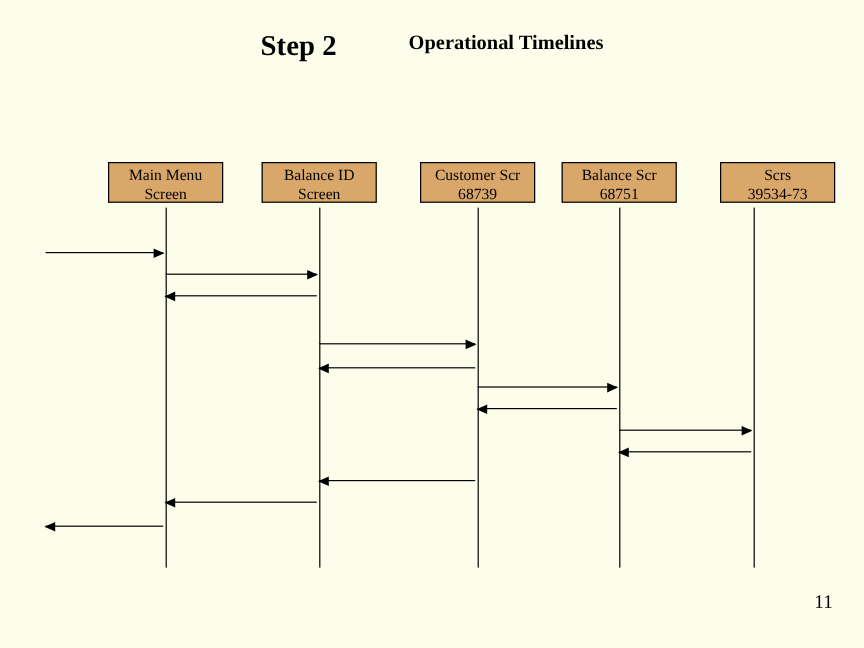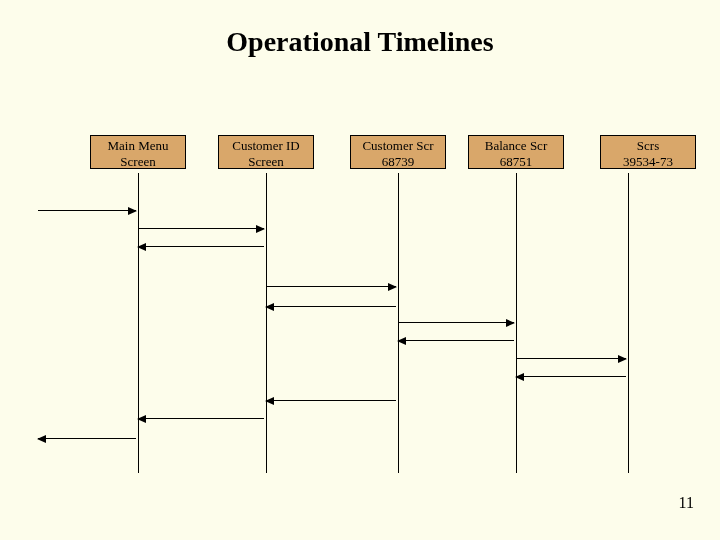--- a/index.html
+++ b/index.html
@@ -20,21 +20,21 @@
     width: 720px;
     display: flex;
     justify-content: center;
     gap: 60px;
   }
   .title-step {
     font-size: 24px;
     font-weight: bold;
   }
   .title-main {
-    font-size: 28px;
+    font-size: 17px;
     font-weight: bold;
   }
   .box {
     position: absolute;
     background: #d9a76a;
     border: 1px solid #000;
     text-align: center;
     font-size: 13px;
     line-height: 16px;
     padding-top: 2px;
@@ -73,29 +73,30 @@
     position: absolute;
     right: 26px;
     bottom: 28px;
     font-size: 16px;
   }
 </style>
 </head>
 <body>
 
 <div class="title-row">
+  <span class="title-step">Step 2</span>
   <span class="title-main">Operational Timelines</span>
 </div>
 
 <div class="box" style="left:90px;  top:135px;">
   <span>Main Menu</span><br>
   <span>Screen</span>
 </div>
 <div class="box" style="left:218px; top:135px;">
-  <span>Customer ID</span><br>
+  <span>Balance ID</span><br>
   <span>Screen</span>
 </div>
 <div class="box" style="left:350px; top:135px;">
   <span>Customer Scr</span><br>
   <span>68739</span>
 </div>
 <div class="box" style="left:468px; top:135px;">
   <span>Balance Scr</span><br>
   <span>68751</span>
 </div>

